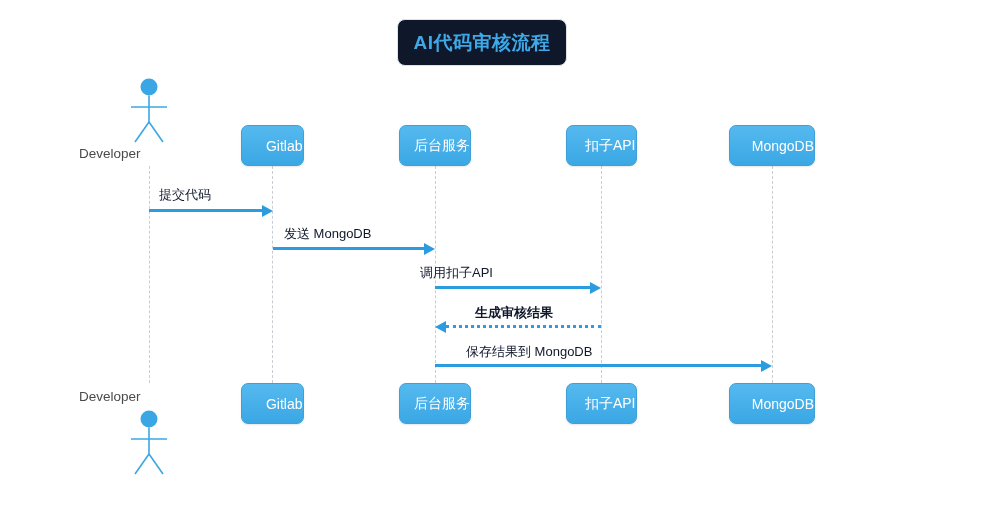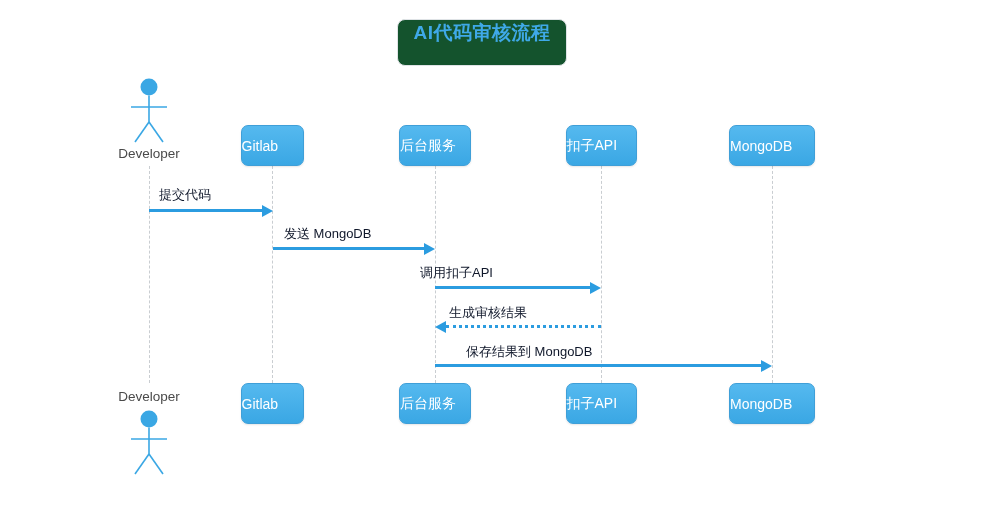--- a/index.html
+++ b/index.html
@@ -20,46 +20,47 @@
     width: 984px;
     height: 516px;
   }
   
   .title-box {
     position: absolute;
     left: 397px;
     top: 19px;
     width: 170px;
     height: 47px;
-    background: #14532d;
+    background: #0f172a;
     border: 1px solid #dfe3e6;
     border-radius: 8px;
     box-sizing: border-box;
     display: flex;
+    align-items: center;
     justify-content: center;
   }
   .title-text {
     color: #3fa9e8;
     font-size: 19px;
     font-weight: bold;
     letter-spacing: 0.5px;
     white-space: nowrap;
   }
   
   .participant-box {
     position: absolute;
     height: 41px;
     border-radius: 7px;
     box-sizing: border-box;
     background: linear-gradient(to bottom, #55b9ef 0%, #3aa7e4 100%);
     border: 1px solid #3f9fd8;
     box-shadow: 0 1px 2px rgba(0,0,0,0.10);
     display: flex;
     align-items: center;
-    justify-content: flex-start;
+    justify-content: flex-end;
   }
   .participant-label {
     color: #ffffff;
     font-size: 14px;
     white-space: nowrap;
   }
   
   .lifeline {
     position: absolute;
     width: 0;
@@ -69,21 +70,20 @@
   .actor {
     position: absolute;
     width: 46px;
     height: 66px;
   }
   .actor-label {
     position: absolute;
     font-size: 13.5px;
     color: #4a4a4a;
     white-space: nowrap;
-    text-align: center;
   }
   
   .msg-label {
     position: absolute;
     font-size: 13px;
     color: #0f172a;
     white-space: nowrap;
   }
   .msg-line {
     position: absolute;
@@ -174,19 +174,19 @@
       <div class="arrow-head right" style="top: 204.5px; left: 262px;"></div>
       <div class="msg-label" style="left: 159px; top: 186px;">提交代码</div>
       <div class="msg-line solid" style="left: 273px; top: 247px; width: 151px;"></div>
       <div class="arrow-head right" style="top: 242.5px; left: 424px;"></div>
       <div class="msg-label" style="left: 284px; top: 225px;">发送 MongoDB</div>
       <div class="msg-line solid" style="left: 435px; top: 286px; width: 155px;"></div>
       <div class="arrow-head right" style="top: 281.5px; left: 590px;"></div>
       <div class="msg-label" style="left: 420px; top: 264px;">调用扣子API</div>
       <div class="msg-line dotted" style="left: 446px; top: 325px; width: 155px;"></div>
       <div class="arrow-head left" style="top: 320.5px; left: 435px;"></div>
-      <div class="msg-label" style="left: 449px; top: 304px;">生成审核结果</div>
+      <div class="msg-label" style="left: 475px; top: 304px; font-weight: bold;">生成审核结果</div>
       <div class="msg-line solid" style="left: 435px; top: 364px; width: 326px;"></div>
       <div class="arrow-head right" style="top: 359.5px; left: 761px;"></div>
       <div class="msg-label" style="left: 466px; top: 343px;">保存结果到 MongoDB</div>
     </div>
 
 </div>
 
 </body></html>

